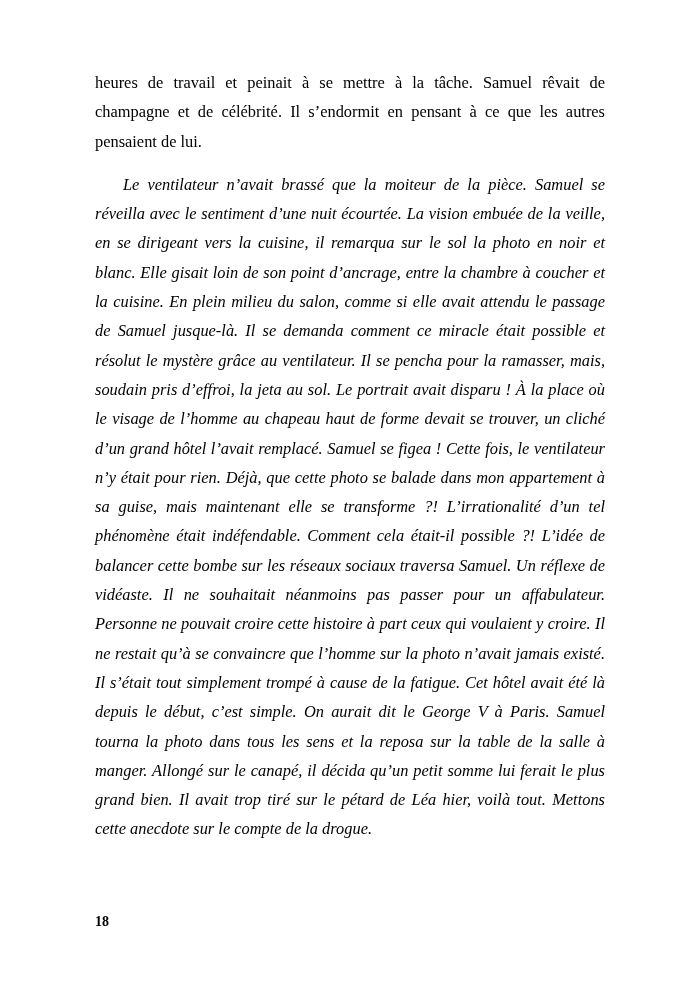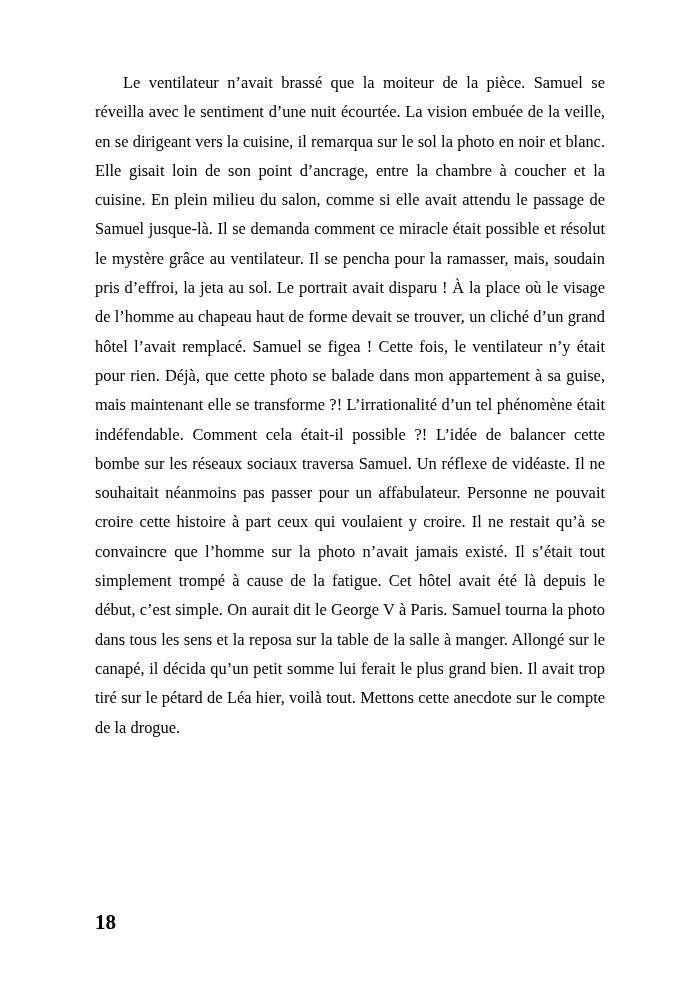--- a/index.html
+++ b/index.html
@@ -42,31 +42,32 @@
     margin-top: 14px;
     font-style: italic;
   }
   .para.indented {
     text-indent: 28px;
   }
   .page-number {
     position: absolute;
     left: 95px;
     top: 912px;
-    font-size: 21px;
+    font-size: 14px;
     line-height: 20px;
     font-family: "Liberation Serif", serif;
     color: #000;
     font-weight: bold;
   }
 </style>
 </head>
 <body>
 
 <div class="page">
 
   <div class="text-block">
+    <p class="para">heures de travail et peinait à se mettre à la tâche. Samuel rêvait de champagne et de célébrité. Il s’endormit en pensant à ce que les autres pensaient de lui.</p>
     <p class="para indented">Le ventilateur n’avait brassé que la moiteur de la pièce. Samuel se réveilla avec le sentiment d’une nuit écourtée. La vision embuée de la veille, en se dirigeant vers la cuisine, il remarqua sur le sol la photo en noir et blanc. Elle gisait loin de son point d’ancrage, entre la chambre à coucher et la cuisine. En plein milieu du salon, comme si elle avait attendu le passage de Samuel jusque-là. Il se demanda comment ce miracle était possible et résolut le mystère grâce au ventilateur. Il se pencha pour la ramasser, mais, soudain pris d’effroi, la jeta au sol. Le portrait avait disparu ! À la place où le visage de l’homme au chapeau haut de forme devait se trouver, un cliché d’un grand hôtel l’avait remplacé. Samuel se figea ! Cette fois, le ventilateur n’y était pour rien. Déjà, que cette photo se balade dans mon appartement à sa guise, mais maintenant elle se transforme ?! L’irrationalité d’un tel phénomène était indéfendable. Comment cela était-il possible ?! L’idée de balancer cette bombe sur les réseaux sociaux traversa Samuel. Un réflexe de vidéaste. Il ne souhaitait néanmoins pas passer pour un affabulateur. Personne ne pouvait croire cette histoire à part ceux qui voulaient y croire. Il ne restait qu’à se convaincre que l’homme sur la photo n’avait jamais existé. Il s’était tout simplement trompé à cause de la fatigue. Cet hôtel avait été là depuis le début, c’est simple. On aurait dit le George V à Paris. Samuel tourna la photo dans tous les sens et la reposa sur la table de la salle à manger. Allongé sur le canapé, il décida qu’un petit somme lui ferait le plus grand bien. Il avait trop tiré sur le pétard de Léa hier, voilà tout. Mettons cette anecdote sur le compte de la drogue.</p>
   </div>
 
   <div class="page-number">18</div>
 
 </div>
 
 </body></html>

